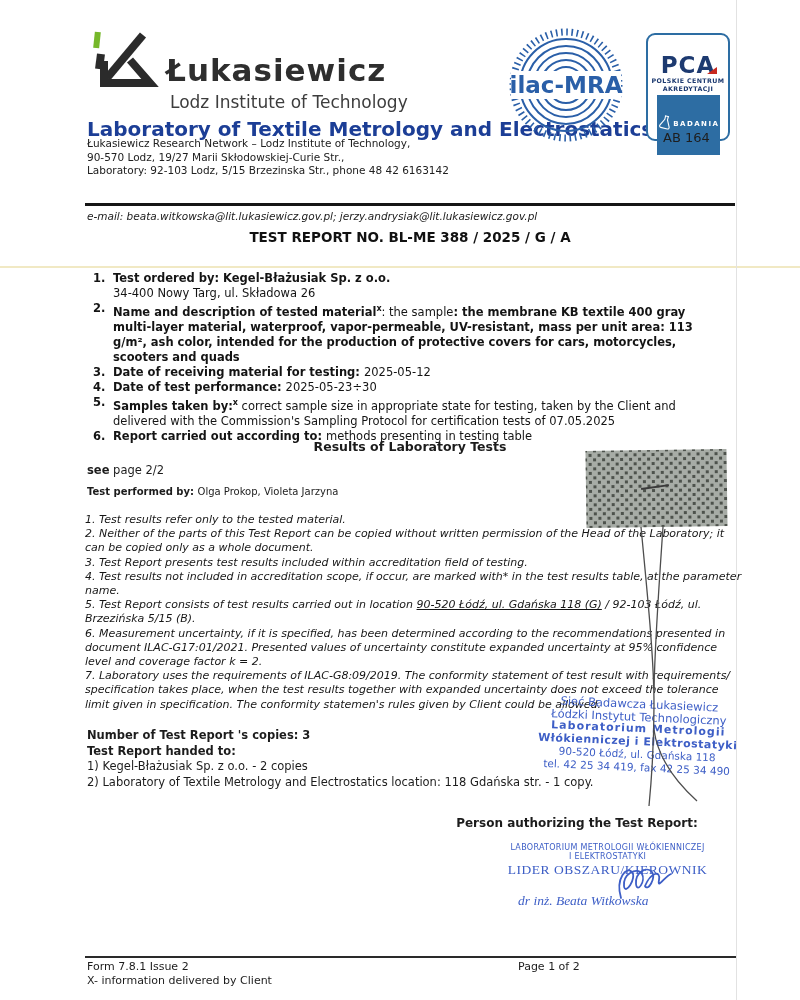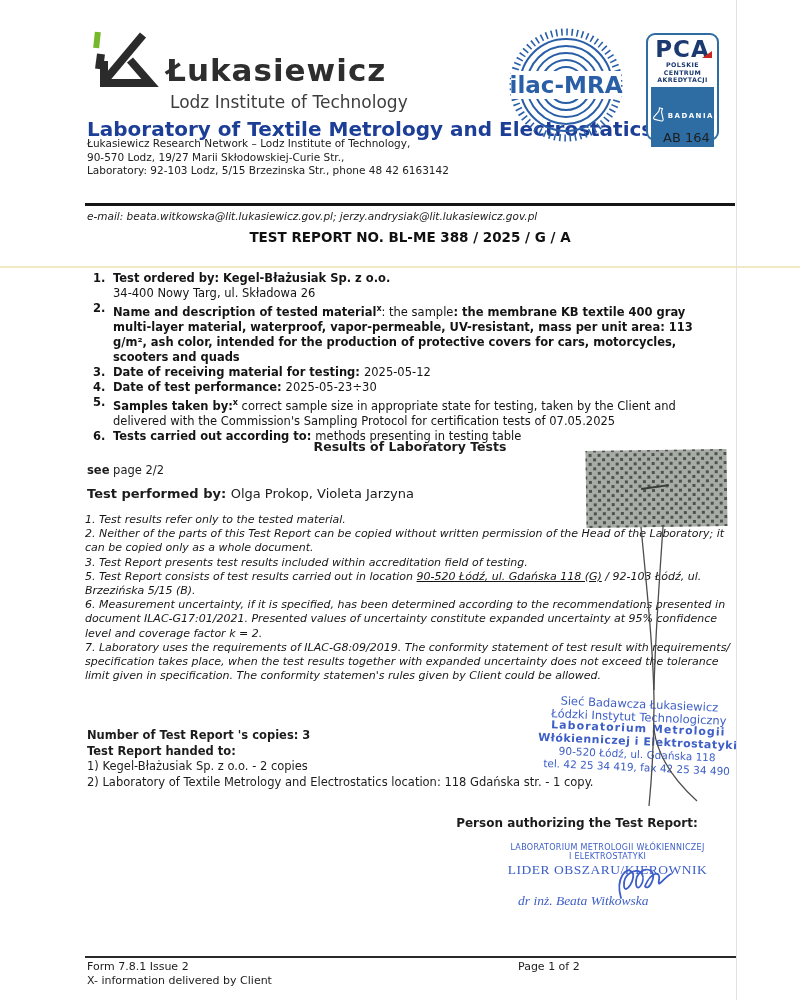--- a/index.html
+++ b/index.html
@@ -13,21 +13,21 @@
   .abs { position:absolute; }
 
   
   .brand-name { left:166px; top:52px; font-size:31px; font-weight:bold; color:#2e2e2e; letter-spacing:1px; }
   .brand-sub  { left:170px; top:92px; font-size:17px; color:#3d3d3d; }
   .lab-title  { left:87px; top:117px; font-size:20px; font-weight:bold; color:#1c3e96; }
   .addr-block { left:87px; top:137px; font-size:10.5px; line-height:13.5px; color:#202020; }
   .addr-email { font-style:italic;margin-top:32px; }
 
   
-  .pca-badge { left:646px; top:33px; width:73px; height:108px; border:2px solid #2d6da3; border-radius:9px; background:#fff; text-align:center; padding-top:2px; }
+  .pca-badge { left:646px; top:33px; width:84px; height:108px; border:2px solid #2d6da3; border-radius:9px; background:#fff; text-align:center; padding-top:18px; }
   .pca-name  { font-size:23px; font-weight:bold; color:#1d3a70; letter-spacing:1px; line-height:24px; position:relative; display:inline-block; }
   .pca-red   { position:absolute; right:-2px; bottom:3px; width:0; height:0; border-left:10px solid transparent; border-bottom:7px solid #c8281e; }
   .pca-org   { font-size:6.3px; font-weight:bold; color:#1d3a70; text-transform:uppercase; letter-spacing:.4px; line-height:7.5px; }
   .pca-box   { margin:3px auto 0; width:63px; height:60px; background:#2d6da3; color:#fff; display:flex; flex-direction:row; align-items:center; justify-content:flex-end; padding-bottom:4px; }
   .pca-cat   { font-size:7px; font-weight:bold; letter-spacing:1.5px; margin-top:2px; }
   .ab-no     { left:646px; top:130px; width:81px; text-align:center; font-size:13px; color:#1e1e1e; }
 
   
   .rule-black { left:85px; top:203px; width:650px; height:3px; background:#151515; }
   .yellow-line{ left:0; top:266px; width:800px; height:2px; background:#f1e9c4; }
@@ -37,21 +37,21 @@
   .num-list { left:93px; top:271px; width:604px; font-size:11.5px; line-height:15px; color:#141414; }
   .li  { display:flex; }
   .li .num { width:20px; flex:none; font-weight:bold; }
   .li .body{ flex:1; }
   .b { font-weight:bold; }
   sup { font-size:8px; font-weight:bold; }
 
   
   .results-heading { left:85px; top:439px; width:650px; text-align:center; font-size:12.5px; font-weight:bold; }
   .see-line  { left:87px; top:463px; font-size:11.5px; }
-  .performed { left:87px; top:486px; font-size:13px; }
+  .performed { left:87px; top:486px; font-size:10px; }
 
   
   .swatch {
     left:586px; top:450px; width:141px; height:77px;
     background-color:#a7aca6;
     background-image:
       radial-gradient(circle, #4d524c 1.7px, rgba(0,0,0,0) 2px),
       radial-gradient(circle, #4d524c 1.7px, rgba(0,0,0,0) 2px);
     background-size:9px 9px;
     background-position:0 0, 4.5px 4.5px;
@@ -185,41 +185,42 @@
     </div>
     <div class="li">
       <span class="num">5.</span>
       <div class="body">
         <span class="b">Samples taken by:</span><sup>x</sup><span> correct sample size in appropriate state for testing, taken by the Client and delivered with the Commission's Sampling Protocol for certification tests of 07.05.2025</span>
       </div>
     </div>
     <div class="li">
       <span class="num">6.</span>
       <div class="body">
-        <span class="b">Tests carried out according to: </span><span>methods presenting in testing table</span>
+        <span class="b">Report carried out according to: </span><span>methods presenting in testing table</span>
       </div>
     </div>
   </div>
 
   <div class="abs results-heading">Results of Laboratory Tests</div>
   <div class="abs see-line">
     <span class="b">see</span><span> page  2/2</span>
   </div>
   <div class="abs performed">
     <span class="b">Test performed by: </span><span>Olga Prokop, Violeta Jarzyna</span>
   </div>
 
   <div class="abs swatch">
     <div class="staple"></div>
   </div>
 
   <div class="abs notes">
     <p>1.  Test results refer only to the tested material.</p>
     <p>2.  Neither of the parts of this Test Report can be copied without written permission of the Head of the Laboratory; it can be copied only as a whole document.</p>
     <p>3.  Test Report presents test results included within accreditation  field of testing.</p>
+    <p>4.  Test results not included in accreditation scope, if occur, are marked with* in the test results table, at the parameter name.</p>
     <p><span>5.  Test Report consists of test results carried out in location </span><span class="u">90-520 Łódź, ul. Gdańska 118 (G)</span><span> / 92-103 Łódź, ul. Brzezińska 5/15 (B).</span></p>
     <p>6.  Measurement uncertainty, if it is specified, has been determined according to the recommendations presented in document ILAC-G17:01/2021. Presented values of uncertainty constitute expanded uncertainty at 95% confidence level  and coverage factor k = 2.</p>
     <p>7.  Laboratory uses the requirements of ILAC-G8:09/2019. The conformity statement of test result with requirements/ specification takes place, when the test results together with expanded uncertainty does not exceed the tolerance limit given in specification. The conformity statemen's rules given by Client could be allowed.</p>
   </div>
 
   <div class="abs stamp-address">
     <div class="s1">Sieć Badawcza Łukasiewicz</div>
     <div class="s2">Łódzki Instytut Technologiczny</div>
     <div class="s3">Laboratorium Metrologii</div>
     <div class="s4">Włókienniczej i Elektrostatyki</div>

